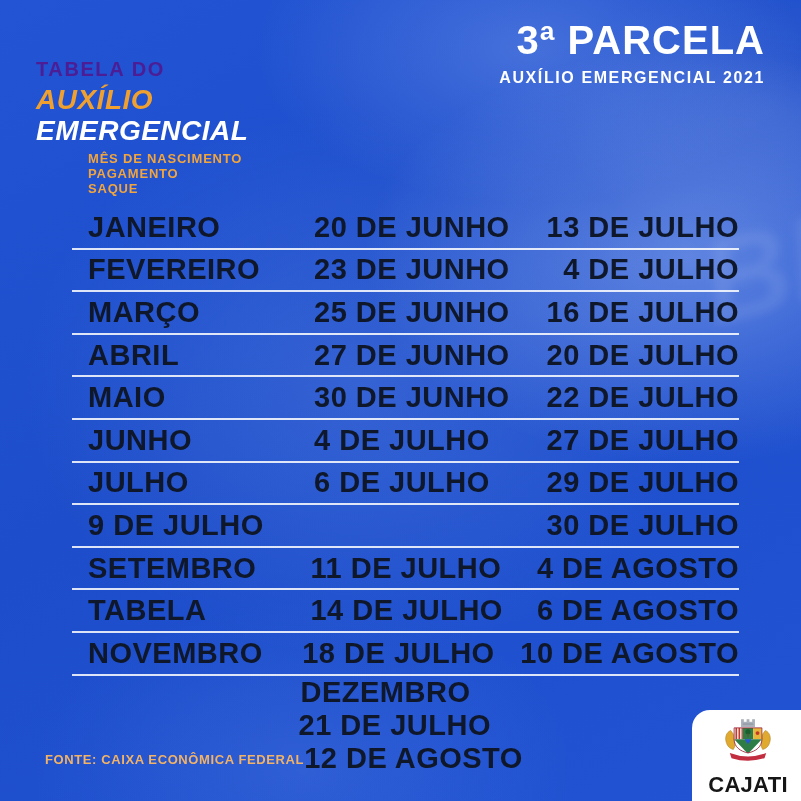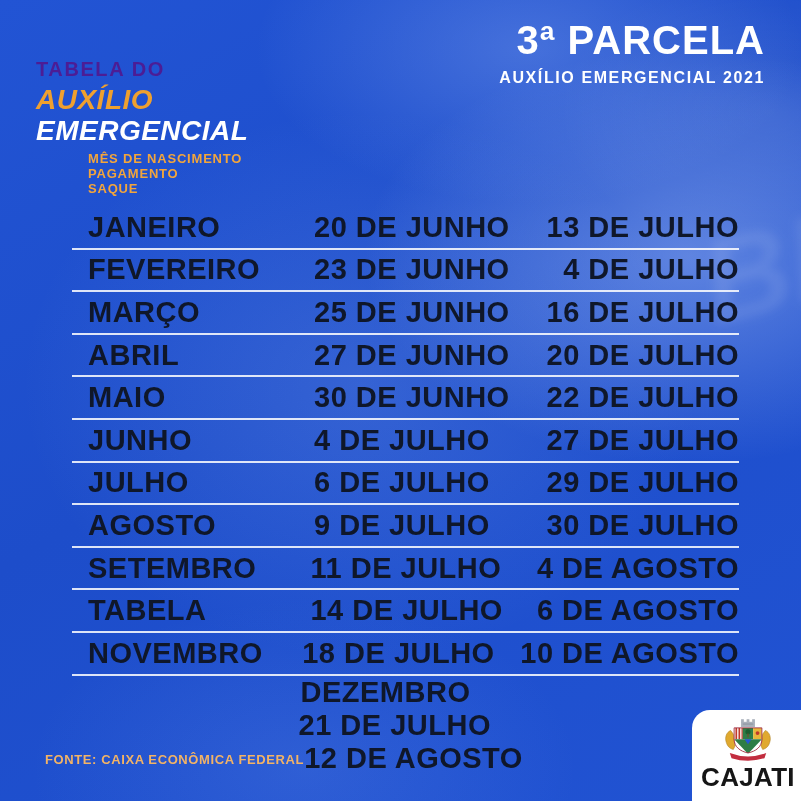--- a/index.html
+++ b/index.html
@@ -44,21 +44,21 @@
   .c2{width:230px;}
   .c3{flex:1;text-align:right;}
   
   .fonte{position:absolute;left:45px;top:752px;color:#f2b366;font-size:13px;font-weight:700;letter-spacing:.6px;}
   .cajati-card{
     position:absolute;left:692px;top:710px;width:132px;height:112px;
     background:#ffffff;border-radius:18px;
     display:flex;flex-direction:column;align-items:center;
     padding-top:9px;padding-right:20px;box-sizing:border-box;
   }
-  .cajati-name{font-size:26px;font-weight:800;color:#161616;letter-spacing:.3px;margin-top:1px;}
+  .cajati-name{font-size:22px;font-weight:800;color:#161616;letter-spacing:.3px;margin-top:11px;}
 </style>
 </head>
 <body>
 
 <div class="watermark">BR</div>
 
 <div class="brand">
   <div class="brand-line1">TABELA DO</div>
   <div class="brand-line2">AUXÍLIO</div>
   <div class="brand-line3">EMERGENCIAL</div>
@@ -112,21 +112,20 @@
     <div class="cell c3">27 DE JULHO</div>
   </div>
 
   <div class="row">
     <div class="cell c1">JULHO</div>
     <div class="cell c2">6 DE JULHO</div>
     <div class="cell c3">29 DE JULHO</div>
   </div>
 
   <div class="row">
-    <div class="cell c1">AGOSTO</div>
     <div class="cell c2">9 DE JULHO</div>
     <div class="cell c3">30 DE JULHO</div>
   </div>
 
   <div class="row">
     <div class="cell c1">SETEMBRO</div>
     <div class="cell c2">11 DE JULHO</div>
     <div class="cell c3">4 DE AGOSTO</div>
   </div>
 

